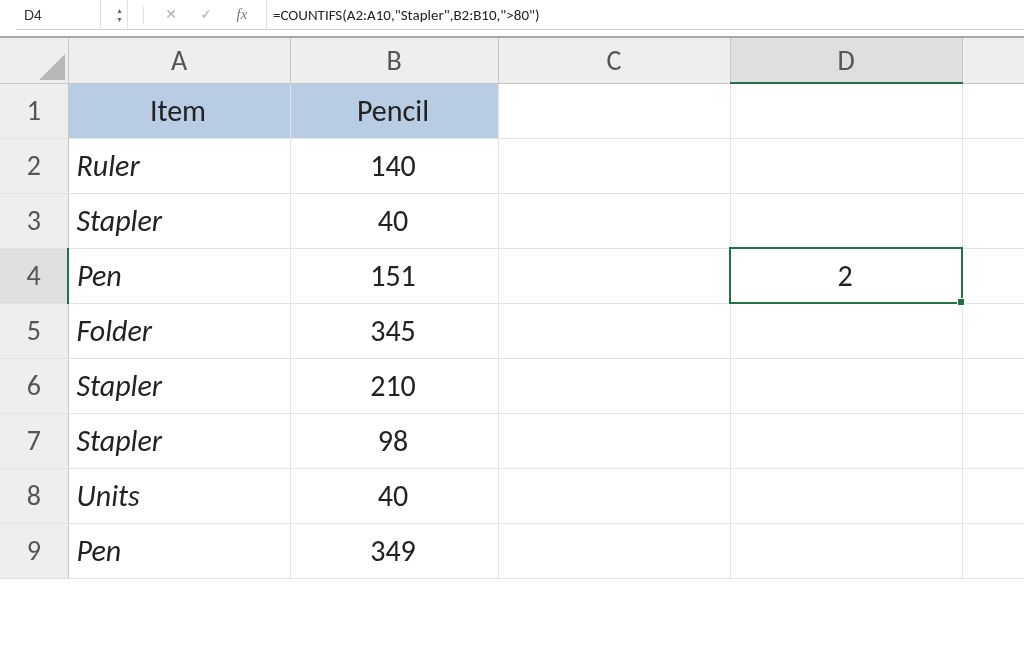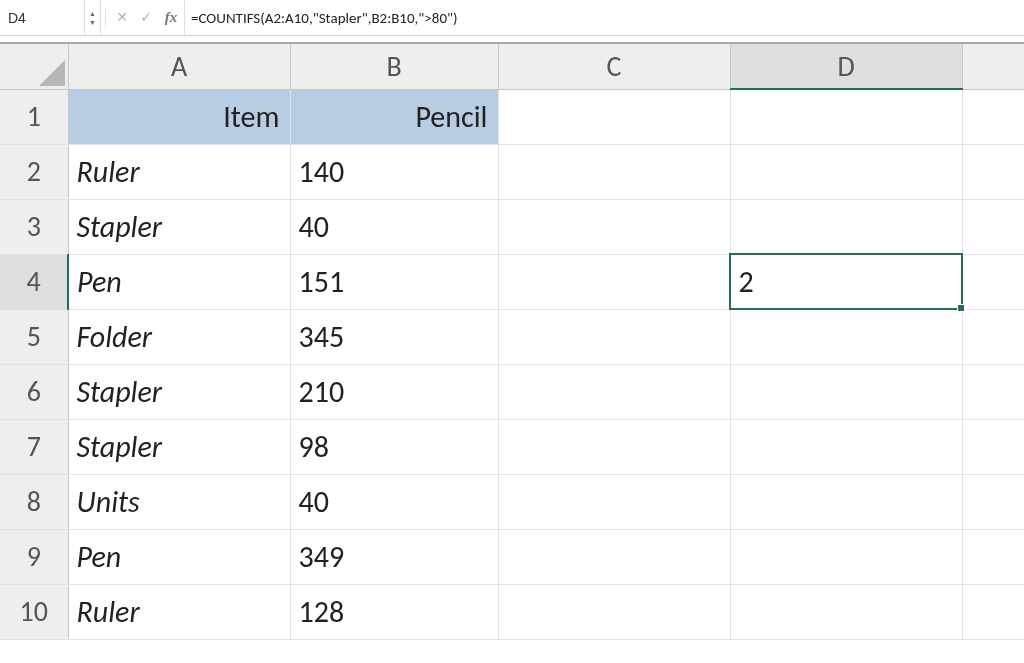--- a/index.html
+++ b/index.html
@@ -10,24 +10,25 @@
     body {
       font-family: Calibri, Arial, sans-serif;
       font-size: 14px;
       color: #222;
       background: #fff;
       overflow: hidden;
     }
     .formula-bar {
       display: flex;
       align-items: center;
-      height: 36px;
+      height: 30px;
       border-bottom: 1px solid #d0d0d0;
       background: #fff;
-      gap: 0;
+      gap: 11px;
+      margin-left: 16px;
     }
     .name-box {
       width: 85px;
       height: 100%;
       display: flex;
       align-items: center;
       padding: 0 8px;
       font-size: 14px;
       color: #333;
       border-right: 1px solid #e0e0e0;
@@ -62,21 +63,20 @@
       font-size: 14px;
       cursor: default;
     }
     .fx-label {
       font-style: italic;
       font-family: 'Times New Roman', serif;
       font-size: 15px;
       color: #777;
       width: 26px;
       text-align: center;
-      font-weight: bold;
     }
     .formula-input {
       flex: 1;
       padding: 0 6px;
       font-size: 15px;
       font-family: Calibri, Arial, sans-serif;
       color: #222;
       border-left: 1px solid #e0e0e0;
       height: 100%;
       display: flex;
@@ -142,24 +142,24 @@
       border-right: 1px solid #e3e3e3;
       border-bottom: 1px solid #e3e3e3;
       font-size: 30px;
       padding: 4px 10px 4px 8px;
       height: 55px;
       white-space: nowrap;
       font-family: Calibri, Arial, sans-serif;
       position: relative;
     }
     td.cell.text { text-align: left; font-style: italic; }
-    td.cell.num { text-align: left; }
+    td.cell.num { text-align: center; }
     td.cell.header-cell {
       background: #b8cce4;
-      text-align: right;
+      text-align: center;
     }
     td.cell.active {
       outline: 2px solid #217346;
       outline-offset: -1px;
       z-index: 1;
     }
     td.cell.active::after {
       content: "";
       position: absolute;
       right: -3px;
@@ -275,23 +275,15 @@
       <td class="cell"></td>
     </tr>
     <tr>
       <th class="row-head">9</th>
       <td class="cell text">Pen</td>
       <td class="cell num">349</td>
       <td class="cell"></td>
       <td class="cell num"></td>
       <td class="cell"></td>
     </tr>
-    <tr>
-      <th class="row-head">10</th>
-      <td class="cell text">Ruler</td>
-      <td class="cell num">128</td>
-      <td class="cell"></td>
-      <td class="cell num"></td>
-      <td class="cell"></td>
-    </tr>
   </tbody>
     </table>
 </div>
 
 </body></html>

